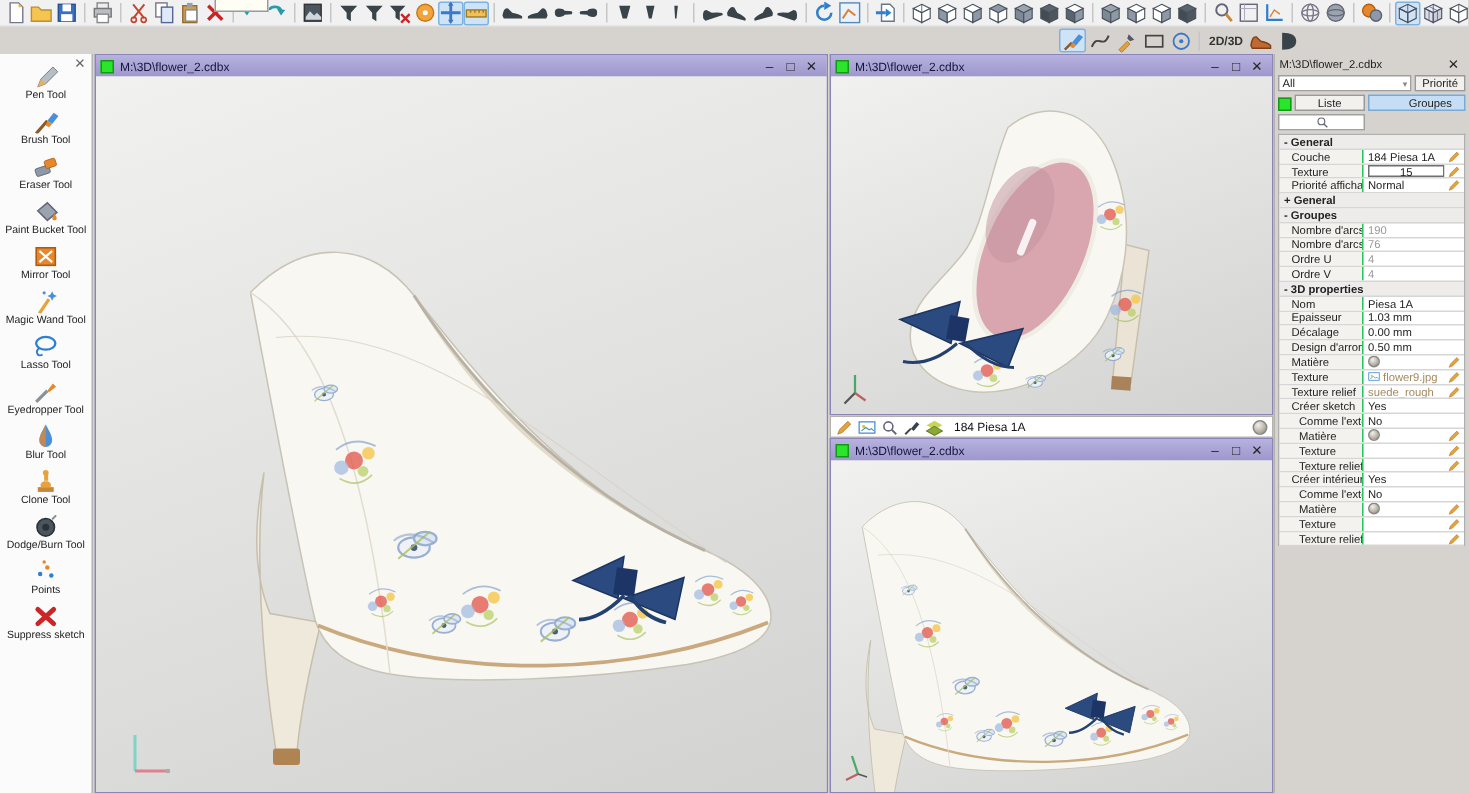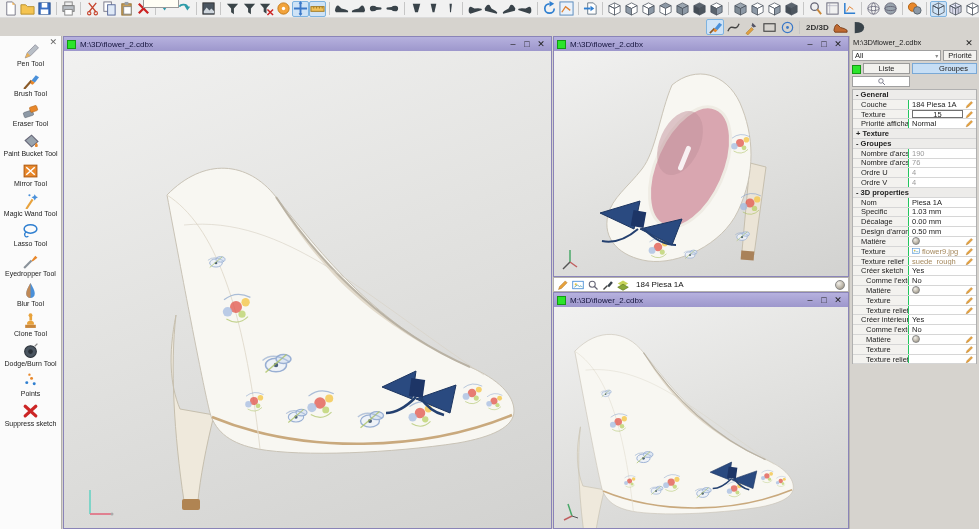--- a/index.html
+++ b/index.html
@@ -941,21 +941,21 @@
           </span>
           <span class="c3">
             <span>
               <svg viewBox="0 0 16 16" width="9" height="9">
                 <path d="M2 14l1.5-4L11 2.5 13.5 5 6 12.5 2 14z" fill="#e8a23c" stroke="#a06a20" stroke-width=".6"></path>
               </svg>
             </span>
           </span>
         </div>
         <div class="prow section">
-          <span class="sec">+  Texture</span>
+          <span class="sec">+  General</span>
         </div>
         <div class="prow section">
           <span class="sec">-  Groupes</span>
         </div>
         <div class="prow">
           <span class="c1">Nombre d'arcs U</span>
           <span class="c2">
             <span class="val-muted">190</span>
           </span>
           <span class="c3"></span>
@@ -985,21 +985,21 @@
           <span class="sec">-  3D properties</span>
         </div>
         <div class="prow">
           <span class="c1">Nom</span>
           <span class="c2">
             <span class="">Piesa 1A</span>
           </span>
           <span class="c3"></span>
         </div>
         <div class="prow">
-          <span class="c1">Specific</span>
+          <span class="c1">Epaisseur</span>
           <span class="c2">
             <span class="">1.03 mm</span>
           </span>
           <span class="c3"></span>
         </div>
         <div class="prow">
           <span class="c1">Décalage</span>
           <span class="c2">
             <span class="">0.00 mm</span>
           </span>

